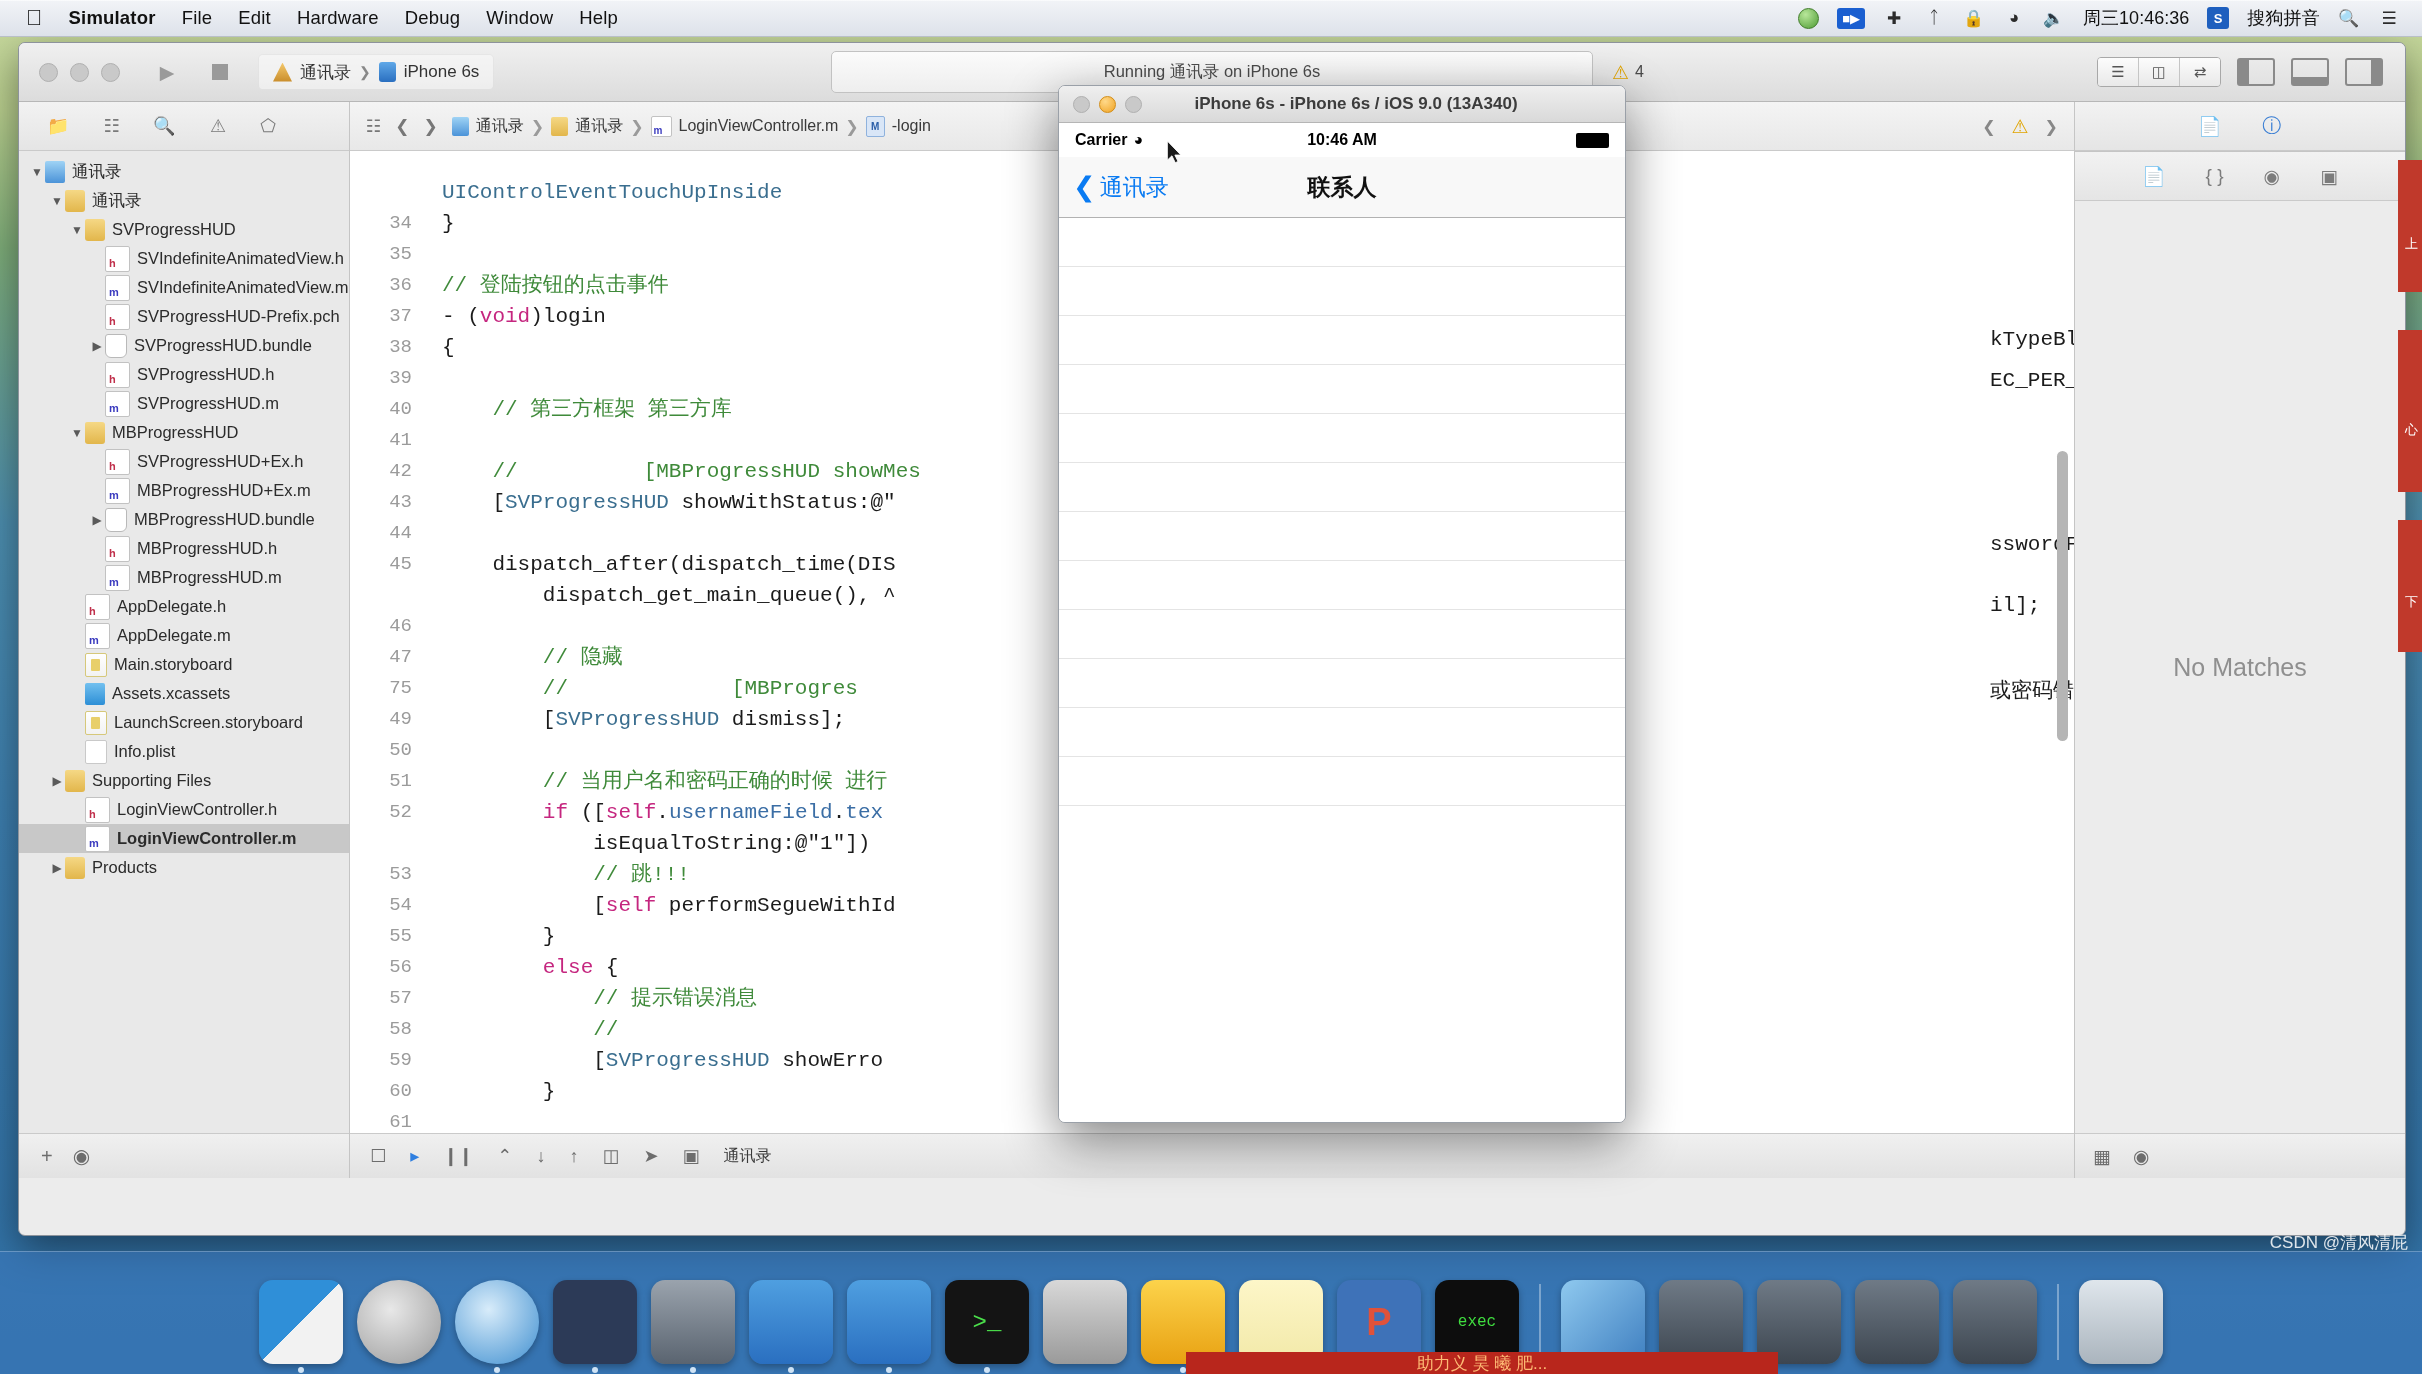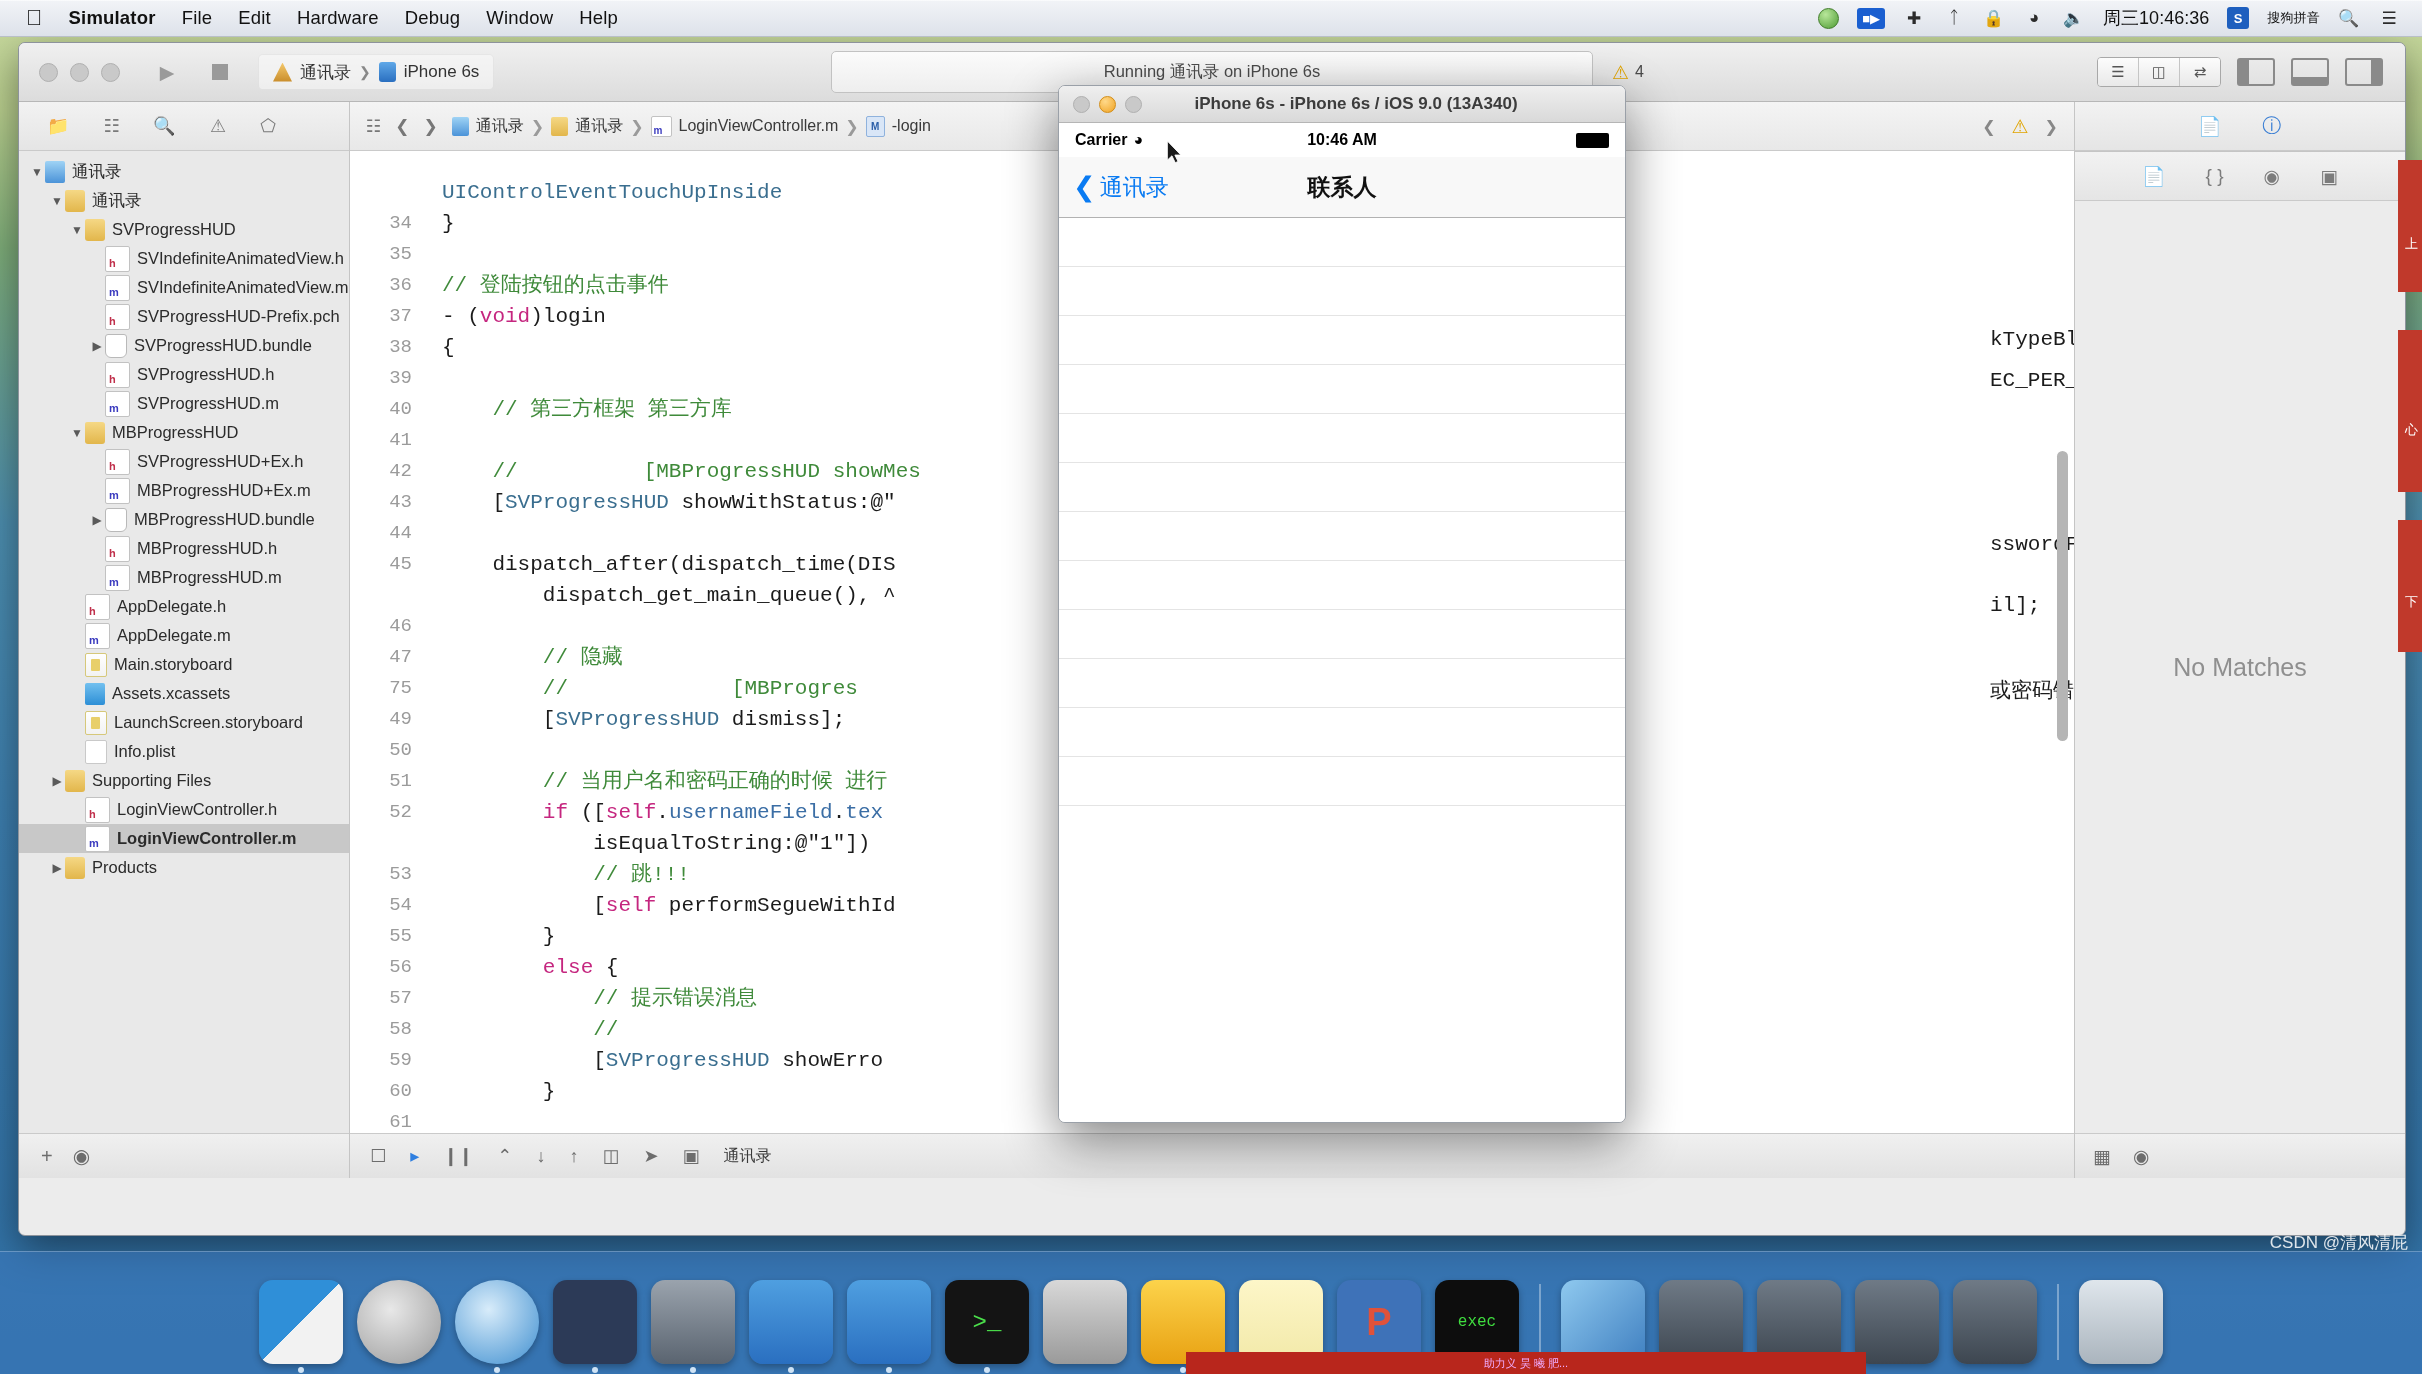--- a/index.html
+++ b/index.html
@@ -183,22 +183,22 @@
   .dk-notes{background:linear-gradient(180deg,#fdf6c8,#f2e9a8);}
   .dk-p{background:#3e72b8;color:#e0523a;font-weight:bold;}
   .dk-exec{background:#0d0d0d;color:#3fdc3f;font-size:16px;font-family:"Liberation Mono",monospace;}
   .dk-media{background:linear-gradient(135deg,#8fc9ef,#3f7fc0);}
   .dk-rdp{background:linear-gradient(180deg,#6f7a86,#3d4650);}
   .dk-trash{background:linear-gradient(180deg,#dfe6ec,#aab4bd);}
   .dk-sep{width:2px;height:76px;background:rgba(255,255,255,.35);margin:0 6px 4px;}
 
   
   #wm{position:absolute;right:14px;bottom:120px;color:rgba(255,255,255,.85);font-size:17px;z-index:95;}
-  #bottomstrip{position:absolute;left:1186px;bottom:0;width:680px;height:22px;background:#b8261c;color:#f0abfc;
-    font-size:11px;display:flex;align-items:center;justify-content:center;z-index:96;overflow:hidden;}
+  #bottomstrip{position:absolute;left:1186px;bottom:0;width:592px;height:22px;background:#b8261c;color:#fdba74;
+    font-size:17px;display:flex;align-items:center;justify-content:center;z-index:96;overflow:hidden;}
 </style>
 </head>
 <body>
 
 <div id="desktop">
   <div id="desktop-band"></div>
 </div>
 
 <div id="menubar">
   <div class="left">
@@ -214,21 +214,21 @@
   <div class="right">
     <span class="mb-green"></span>
     <span class="mb-ic rec">■▶</span>
     <span class="mb-ic">✚</span>
     <span class="mb-ic">ᛏ</span>
     <span class="mb-ic">🔒</span>
     <span class="mb-ic">◕</span>
     <span class="mb-ic">🔈</span>
     <span class="mb-clock">周三10:46:36</span>
     <span class="mb-ime">S</span>
-    <span class="mb-item" style="font-size:13px">搜狗拼音</span>
+    <span class="mb-item" style="font-size:18px">搜狗拼音</span>
     <span class="mb-ic">🔍</span>
     <span class="mb-ic">☰</span>
   </div>
 </div>
 
 <div id="xcode">
 
   <div id="xc-title">
     <div class="traffic">
       <div class="tl"></div>

